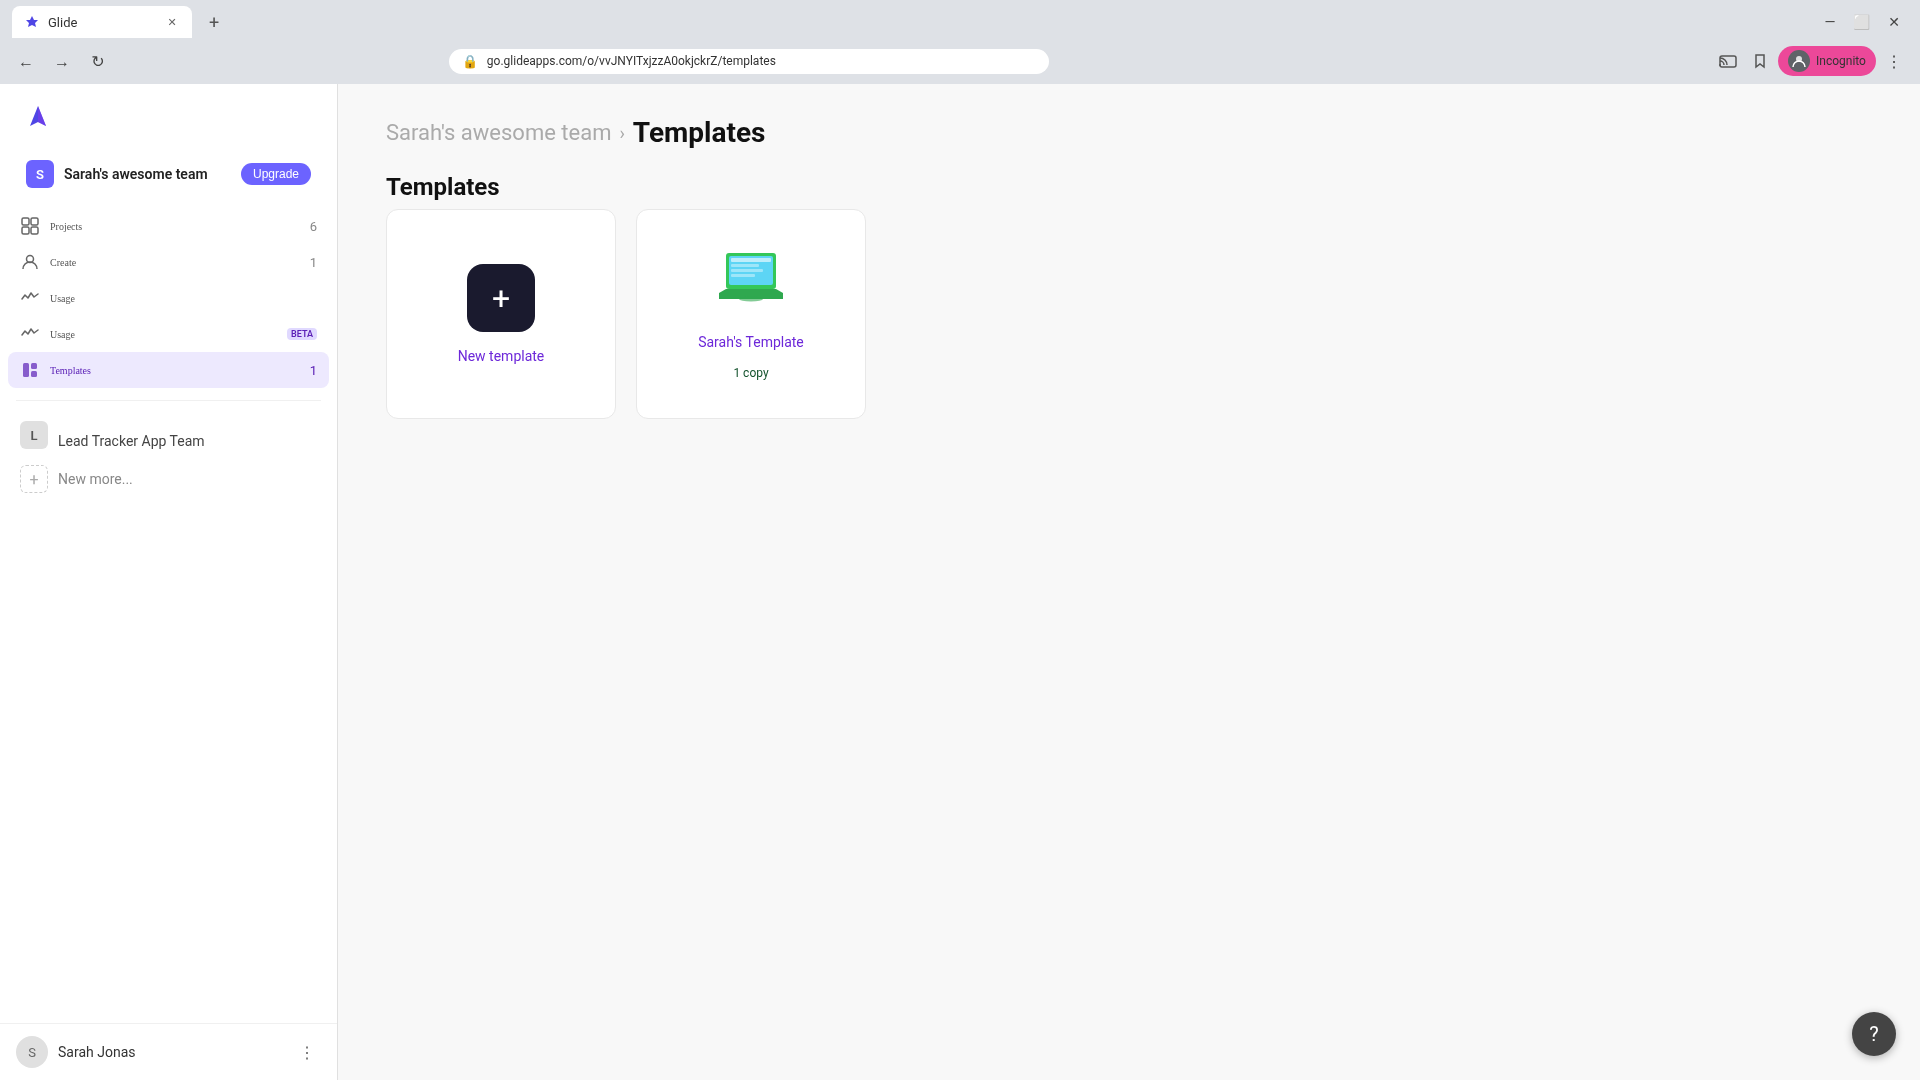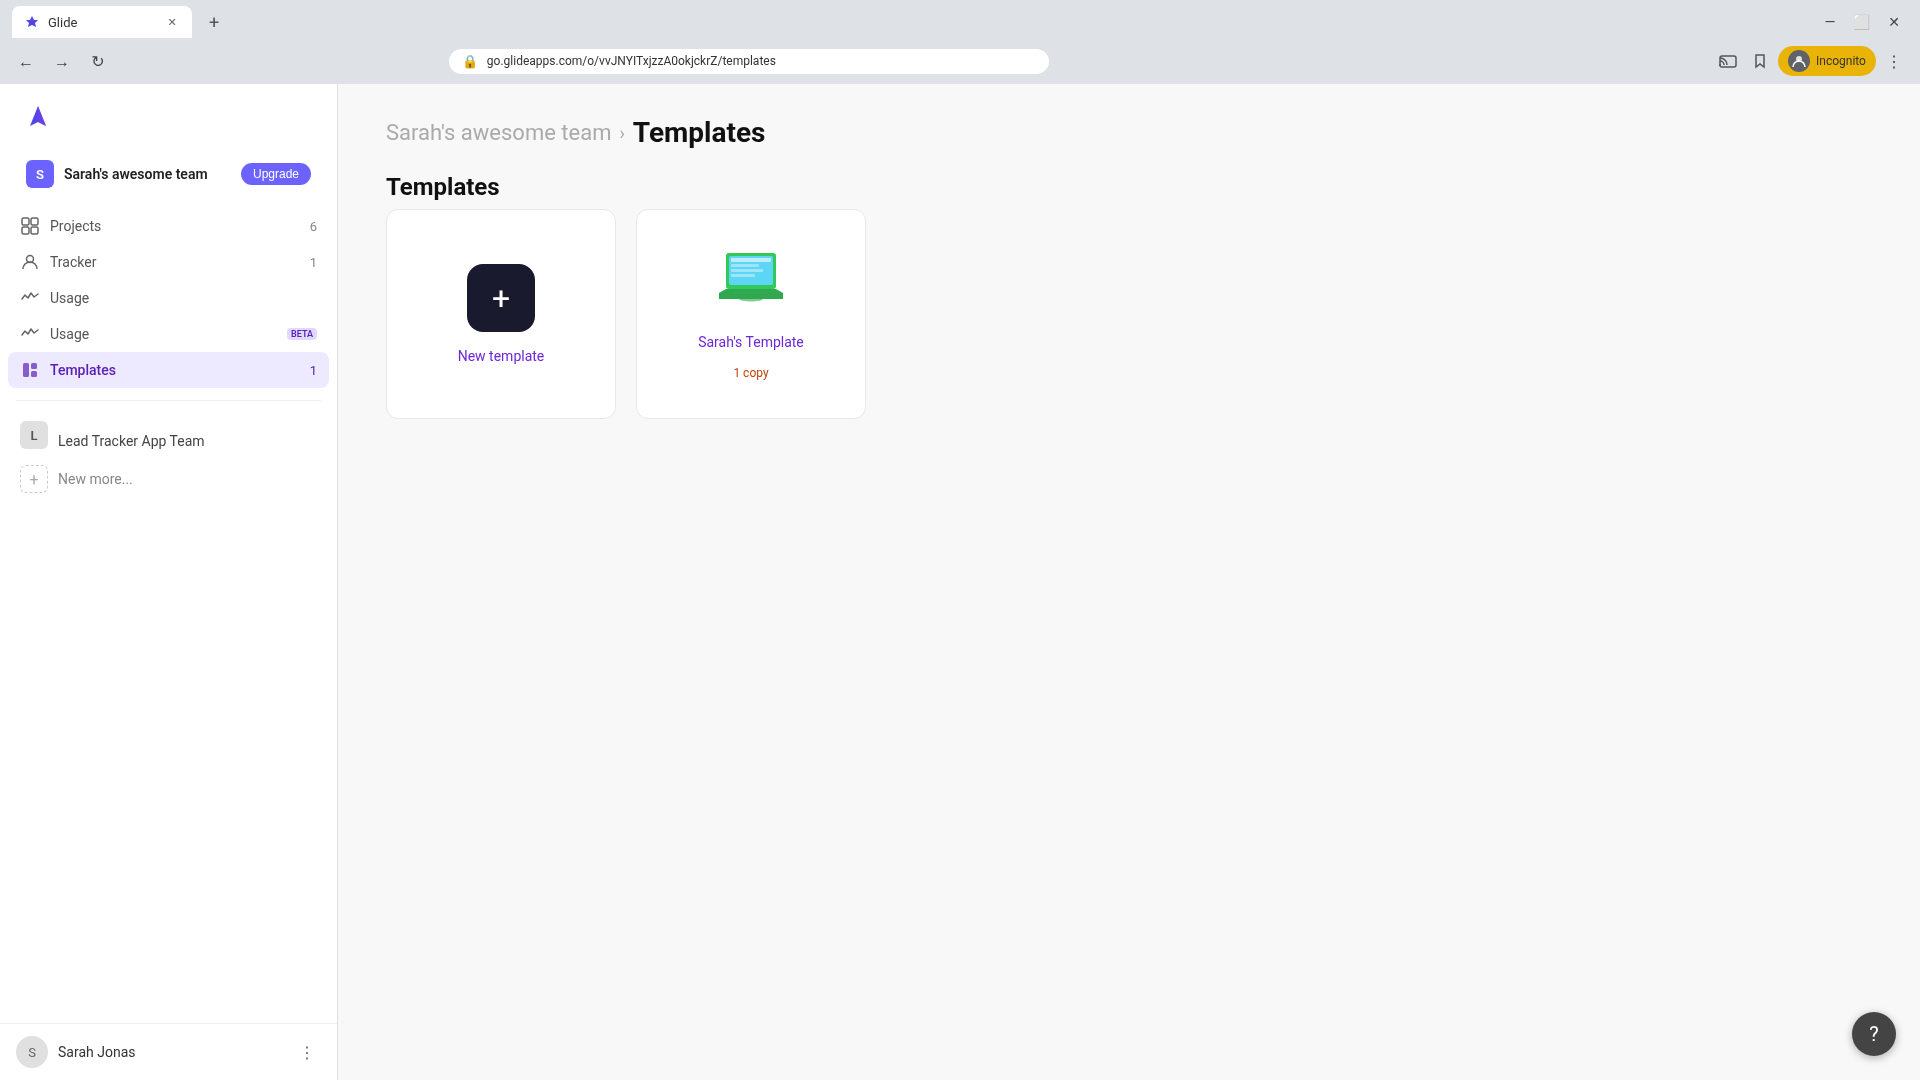--- a/index.html
+++ b/index.html
@@ -16,42 +16,42 @@
     .browser-window-controls { margin-left: auto; display: flex; gap: 4px; }
     .window-control { width: 28px; height: 28px; display: flex; align-items: center; justify-content: center; border-radius: 4px; cursor: pointer; color: #444; font-size: 14px; }
 
     .browser-toolbar { display: flex; align-items: center; padding: 6px 12px 8px; gap: 8px; background: #dee1e6; }
     .nav-btn { width: 28px; height: 28px; display: flex; align-items: center; justify-content: center; border-radius: 50%; cursor: pointer; color: #444; font-size: 16px; }
     .address-bar { flex: 1; background: #fff; border-radius: 20px; padding: 5px 14px; font-size: 13px; color: #333; display: flex; align-items: center; gap: 8px; max-width: 600px; margin: 0 auto; }
     .address-bar-lock { color: #555; font-size: 13px; }
     .address-bar-url { color: #333; font-size: 12px; }
     .toolbar-actions { display: flex; gap: 4px; align-items: center; margin-left: auto; }
     .toolbar-icon-btn { width: 28px; height: 28px; display: flex; align-items: center; justify-content: center; border-radius: 50%; cursor: pointer; color: #444; }
-    .incognito-btn { display: flex; align-items: center; gap: 6px; background: #eab308; border-radius: 20px; padding: 4px 10px; font-size: 12px; color: #333; cursor: pointer; }
+    .incognito-btn { display: flex; align-items: center; gap: 6px; background: #ec4899; border-radius: 20px; padding: 4px 10px; font-size: 12px; color: #333; cursor: pointer; }
     .incognito-avatar { width: 22px; height: 22px; border-radius: 50%; background: #5f6368; display: flex; align-items: center; justify-content: center; color: #fff; font-size: 11px; }
 
     
     .app-container { display: flex; flex: 1; overflow: hidden; }
 
     
     .sidebar { width: 338px; background: #fff; border-right: 1px solid #e0e0e0; display: flex; flex-direction: column; flex-shrink: 0; padding-bottom: 0; }
     .sidebar-header { padding: 16px 20px 8px; display: flex; align-items: center; }
     .glide-logo { width: 36px; height: 36px; display: flex; align-items: center; justify-content: center; }
 
     .team-section { padding: 8px 16px; }
     .team-item { display: flex; align-items: center; gap: 10px; padding: 8px 10px; border-radius: 8px; cursor: pointer; }
     .team-avatar { width: 28px; height: 28px; border-radius: 6px; display: flex; align-items: center; justify-content: center; font-size: 13px; font-weight: 600; color: #fff; flex-shrink: 0; }
     .team-name { font-size: 14px; font-weight: 600; color: #222; flex: 1; }
     .upgrade-btn { background: #6c63ff; color: #fff; border: none; border-radius: 16px; padding: 4px 12px; font-size: 12px; cursor: pointer; white-space: nowrap; }
 
     .nav-items { padding: 4px 8px; }
     .nav-item { display: flex; align-items: center; gap: 10px; padding: 8px 12px; border-radius: 8px; cursor: pointer; color: #555; font-size: 14px; }
     .nav-item.active { background: #ede9fe; color: #5b21b6; }
     .nav-item .nav-icon { width: 20px; height: 20px; display: flex; align-items: center; justify-content: center; flex-shrink: 0; }
-    .nav-item .nav-label { flex: 1; font-size: 14px; }
+    .nav-item .nav-label { flex: 1; font-size: 10px; font-family: Liberation Serif, serif; }
     .nav-item.active .nav-label { color: #5b21b6; font-weight: 500; }
     .nav-item .nav-count { font-size: 13px; color: #888; }
     .nav-item.active .nav-count { color: #5b21b6; }
     .beta-badge { font-size: 9px; background: #e0d9ff; color: #5b21b6; border-radius: 4px; padding: 1px 4px; font-weight: 600; text-transform: uppercase; margin-left: 2px; }
 
     .sidebar-divider { height: 1px; background: #f0f0f0; margin: 8px 16px; }
 
     .other-teams { padding: 4px 8px; }
     .other-team-item { display: flex; align-items: center; gap: 10px; padding: 8px 12px; border-radius: 8px; cursor: pointer; }
     .other-team-avatar { width: 28px; height: 28px; border-radius: 6px; background: #e0e0e0; display: flex; align-items: center; justify-content: center; font-size: 13px; font-weight: 600; color: #555; flex-shrink: 0; }
@@ -76,21 +76,21 @@
     .page-title { font-size: 24px; font-weight: 700; color: #111; margin-bottom: 8px; }
     .page-desc { font-size: 14px; color: #555; margin-bottom: 28px; line-height: 1.5; }
     .page-desc a { color: #5b21b6; text-decoration: none; }
 
     .templates-grid { display: flex; flex-wrap: wrap; gap: 20px; }
 
     .template-card { width: 230px; min-height: 210px; background: #fff; border: 1px solid #e8e8e8; border-radius: 12px; display: flex; flex-direction: column; align-items: center; justify-content: center; cursor: pointer; transition: box-shadow 0.15s; padding: 20px; gap: 16px; }
 
     .new-template-icon { width: 68px; height: 68px; background: #1a1a2e; border-radius: 16px; display: flex; align-items: center; justify-content: center; color: #fff; font-size: 32px; }
     .template-card-label { font-size: 14px; color: #6d28d9; text-align: center; }
-    .template-card-sublabel { font-size: 12px; color: #c2410c; text-align: center; }
+    .template-card-sublabel { font-size: 12px; color: #14532d; text-align: center; }
 
     
     .laptop-icon-container { width: 80px; height: 70px; display: flex; align-items: center; justify-content: center; }
 
     
     .help-btn { position: fixed; bottom: 24px; right: 24px; width: 44px; height: 44px; background: #444; border-radius: 50%; display: flex; align-items: center; justify-content: center; color: #fff; font-size: 20px; cursor: pointer; box-shadow: 0 2px 8px rgba(0,0,0,0.3); }
   </style>
 </head>
 <body>
 
@@ -185,21 +185,21 @@
         <span class="nav-count">6</span>
       </div>
 
       <div class="nav-item">
         <div class="nav-icon">
           <svg width="18" height="18" viewBox="0 0 18 18" fill="none">
               <circle cx="9" cy="6" r="3.5" stroke="#666" stroke-width="1.5"></circle>
               <path d="M2 16c0-3.9 3.1-7 7-7s7 3.1 7 7" stroke="#666" stroke-width="1.5" fill="none"></path>
             </svg>
         </div>
-        <span class="nav-label">Tracker</span>
+        <span class="nav-label">Create</span>
         <span class="nav-count">1</span>
       </div>
 
       <div class="nav-item">
         <div class="nav-icon">
           <svg width="18" height="18" viewBox="0 0 18 18" fill="none">
               <path d="M1 10 L4 6 L7 9 L10 4 L13 8 L17 5" stroke="#666" stroke-width="1.5" fill="none" stroke-linecap="round" stroke-linejoin="round"></path>
             </svg>
         </div>
         <span class="nav-label">Usage</span>

